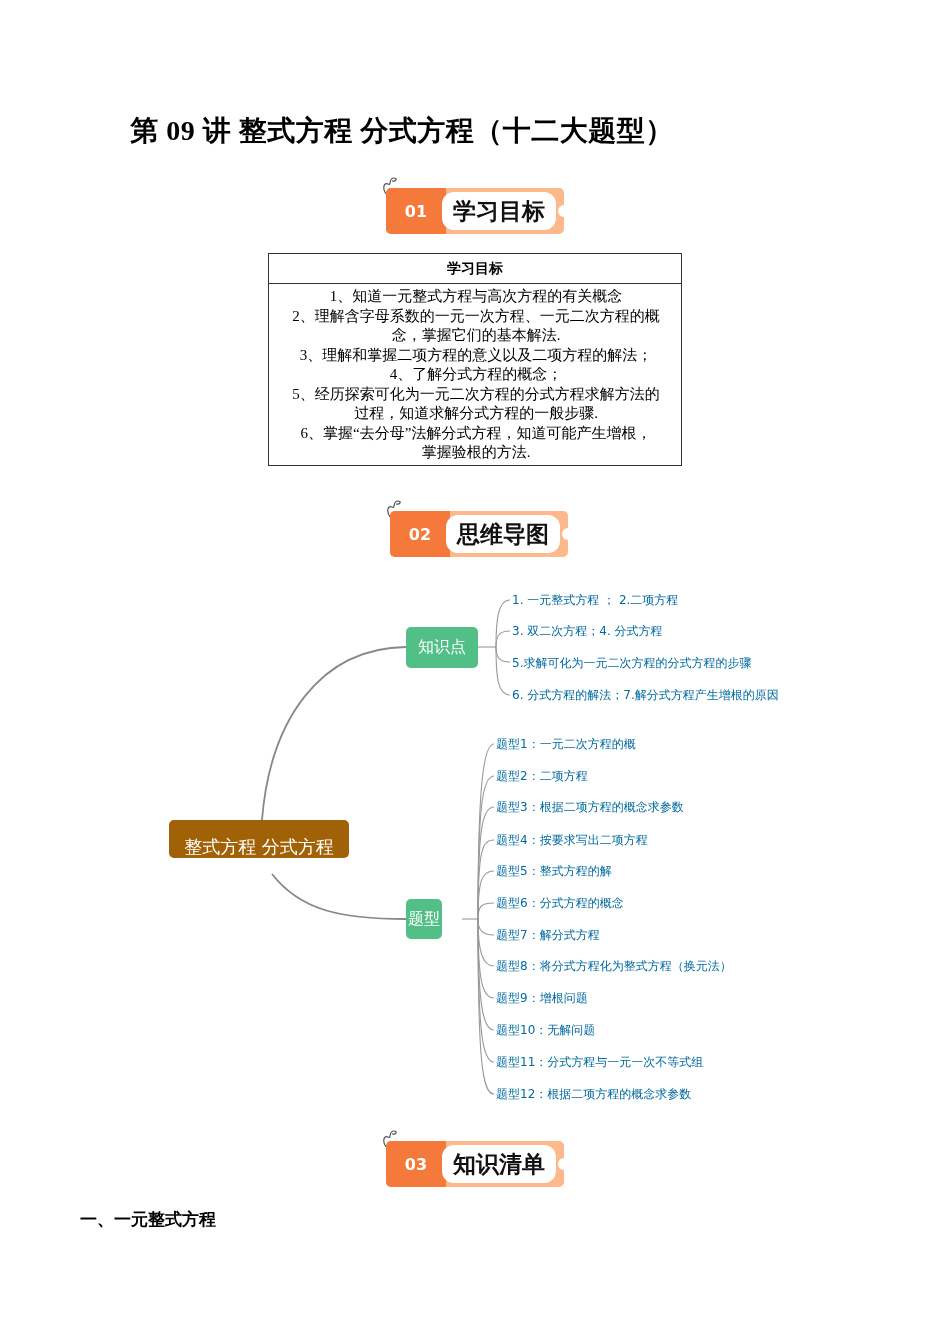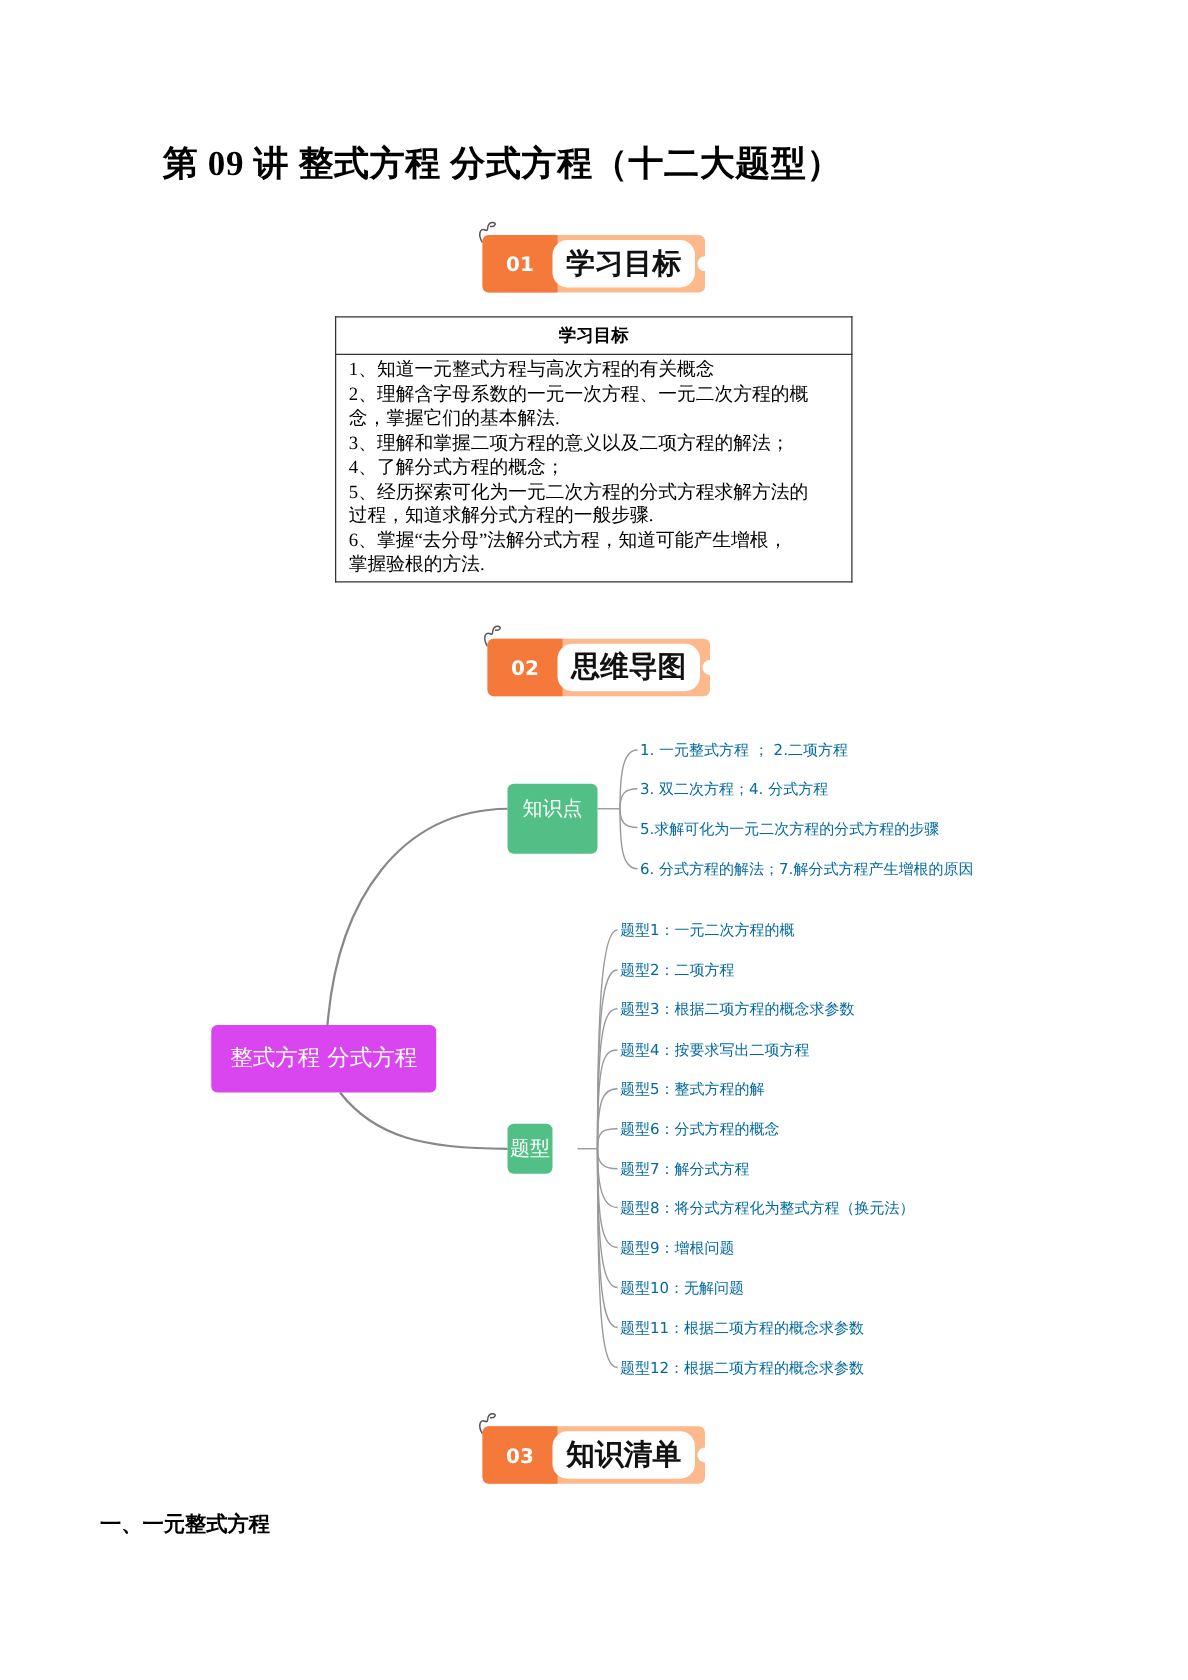--- a/index.html
+++ b/index.html
@@ -6,26 +6,26 @@
   body { width:950px; height:1344px; position:relative; overflow:hidden; font-family:"Liberation Serif", "DejaVu Serif", serif; color:#000; }
   .title { position:absolute; left:0; width:804px; top:112px; text-align:center; font-size:28px; font-weight:bold; letter-spacing:0.5px; }
   .badge { position:absolute; width:190px; height:62px; }
   .badge .curl { position:absolute; left:0; top:0; width:22px; height:22px; }
   .badge .body { position:absolute; left:6px; top:14px; width:178px; height:46px; border-radius:5px; background:#fdb98c; }
   .badge .num { position:absolute; left:6px; top:14px; width:60px; height:46px; background:#f5793b; border-radius:5px 0 0 5px; color:#fff; font-family:"DejaVu Sans", sans-serif; font-weight:bold; font-size:16px; line-height:48px; text-align:center; }
   .badge .lbl { position:absolute; left:62px; top:18px; width:114px; height:38px; background:#fff; border-radius:12px; font-family:"DejaVu Sans", sans-serif; font-weight:bold; font-size:23px; line-height:38px; text-align:center; color:#111; }
   .badge .notch { position:absolute; right:4px; top:31px; width:8px; height:12px; background:#fff; border-radius:6px 0 0 6px; }
   table.goals { position:absolute; left:268px; top:253px; width:414px; border-collapse:collapse; font-size:15px; }
   table.goals th { border:1px solid #333; font-weight:bold; font-family:"DejaVu Sans", sans-serif; font-size:14px; height:29px; padding:0; }
-  table.goals td { border:1px solid #333; padding:3px 8px 2px 10px; line-height:19.5px; vertical-align:top; }
+  table.goals td { border:1px solid #333; padding:3px 8px 2px 10px; line-height:19.5px; vertical-align:top;text-align:center; }
   .goal-line { display:block; }
   .mm { position:absolute; left:0; top:0; width:950px; height:1344px; }
   .node { position:absolute; color:#fff; font-family:"DejaVu Sans", sans-serif; text-align:center; border-radius:5px; }
-  .root { left:169px; top:820px; width:180px; height:54px; line-height:54px; background:#d946ef; font-size:18px; }
-  .n-know { left:406px; top:627px; width:72px; height:56px; line-height:40px; background:#52bf86; font-size:16px; }
+  .root { left:169px; top:820px; width:180px; height:38px; line-height:54px; background:#a16207; font-size:18px; }
+  .n-know { left:406px; top:627px; width:72px; height:41px; line-height:40px; background:#52bf86; font-size:16px; }
   .n-type { left:406px; top:899px; width:36px; height:40px; line-height:40px; background:#52bf86; font-size:16px; }
   .leaf { position:absolute; font-family:"DejaVu Sans", sans-serif; font-size:12px; color:#0369a1; white-space:nowrap; }
   .h1 { position:absolute; left:80px; top:1208px; font-size:17px; font-weight:bold; font-family:"DejaVu Serif", serif; }
 </style>
 </head>
 <body>
 
 <div class="title">第 09 讲  整式方程  分式方程（十二大题型）</div>
 
 <div class="badge" style="left:380px;top:174px;">
@@ -108,21 +108,21 @@
 <div class="leaf" style="left:496px;top:736px;">题型1：一元二次方程的概</div>
 <div class="leaf" style="left:496px;top:768px;">题型2：二项方程</div>
 <div class="leaf" style="left:496px;top:799px;">题型3：根据二项方程的概念求参数</div>
 <div class="leaf" style="left:496px;top:832px;">题型4：按要求写出二项方程</div>
 <div class="leaf" style="left:496px;top:863px;">题型5：整式方程的解</div>
 <div class="leaf" style="left:496px;top:895px;">题型6：分式方程的概念</div>
 <div class="leaf" style="left:496px;top:927px;">题型7：解分式方程</div>
 <div class="leaf" style="left:496px;top:958px;">题型8：将分式方程化为整式方程（换元法）</div>
 <div class="leaf" style="left:496px;top:990px;">题型9：增根问题</div>
 <div class="leaf" style="left:496px;top:1022px;">题型10：无解问题</div>
-<div class="leaf" style="left:496px;top:1054px;">题型11：根据二项方程的概念求参数</div>
+<div class="leaf" style="left:496px;top:1054px;">题型11：分式方程与一元一次不等式组</div>
 <div class="leaf" style="left:496px;top:1086px;">题型12：根据二项方程的概念求参数</div>
 
 <div class="badge" style="left:380px;top:1127px;">
   <svg class="curl" viewBox="0 0 22 22">
       <path d="M6 20 C2 14 4 8 8 10 C12 12 8 4 14 4 C18 4 16 8 12 7" fill="none" stroke="#555" stroke-width="1.2"></path>
     </svg>
   <div class="body"></div>
   <div class="num">03</div>
   <div class="lbl">知识清单</div>
   <div class="notch"></div>

